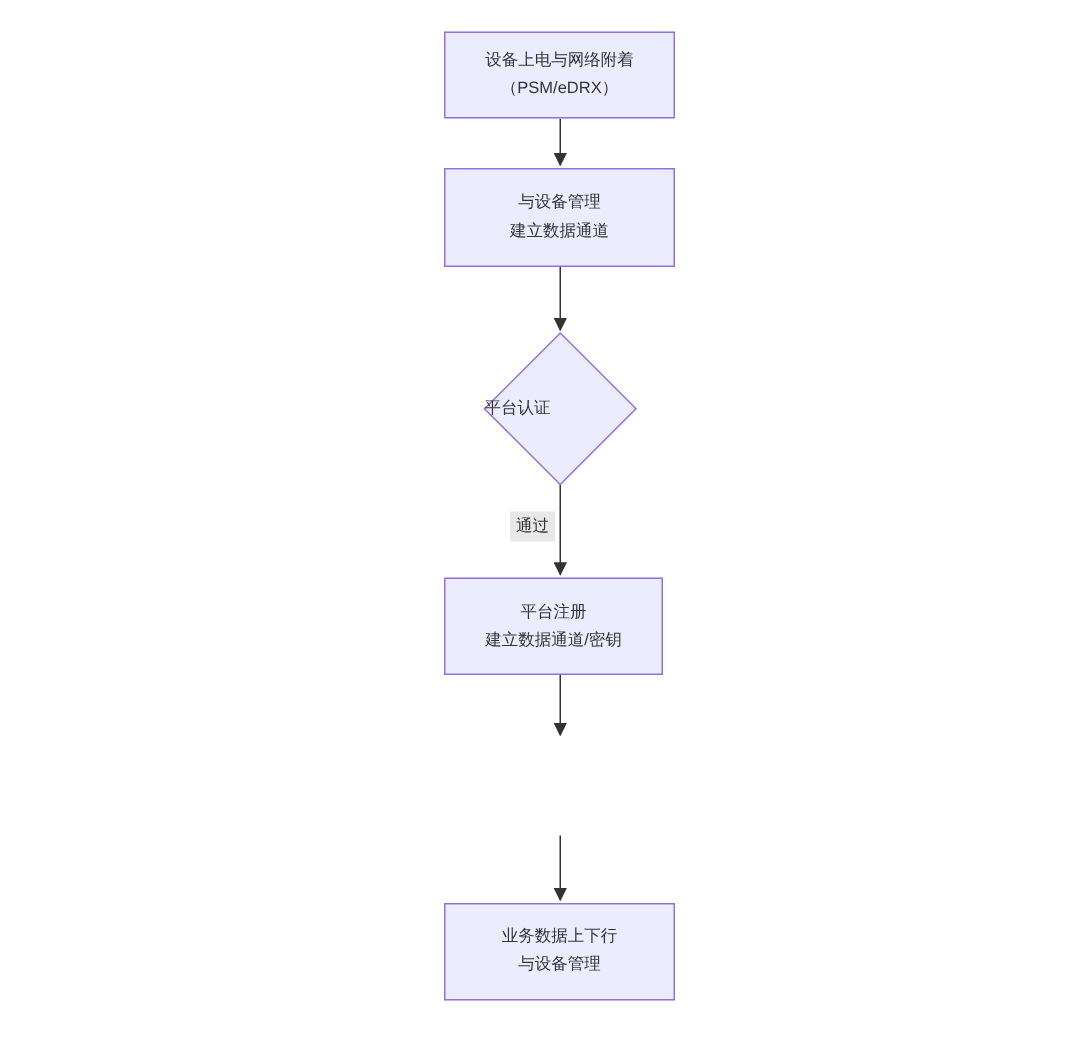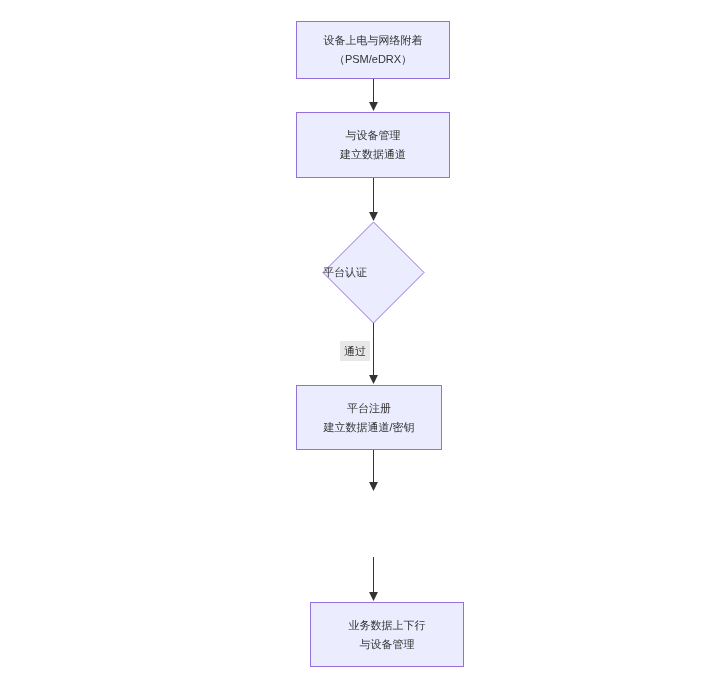--- a/index.html
+++ b/index.html
@@ -60,21 +60,21 @@
     font-size: 11px;
     line-height: 20px;
     padding: 0 4px;
     white-space: nowrap;
   }
   
   .n-power    { left: 296px; top:  21px; width: 154px; height: 58px; }
   .n-boot     { left: 296px; top: 112px; width: 154px; height: 66px; }
   .n-register { left: 296px; top: 385px; width: 146px; height: 65px; }
   .n-channel  { left: 296px; top: 492px; width: 154px; height: 65px; }
-  .n-business { left: 310px; top: 602px; width: 154px; height: 65px; }
+  .n-business { left: 296px; top: 602px; width: 154px; height: 65px; font-family: Liberation Mono, monospace; }
 </style>
 </head>
 <body>
 
 <div class="canvas">
 
   <svg class="edges" xmlns="http://www.w3.org/2000/svg">
     <defs>
       <marker id="arrowhead" viewBox="0 0 10 10" refX="9" refY="5" markerWidth="9" markerHeight="9" orient="auto-start-reverse">
         <path d="M0,0 L10,5 L0,10 z"></path>

